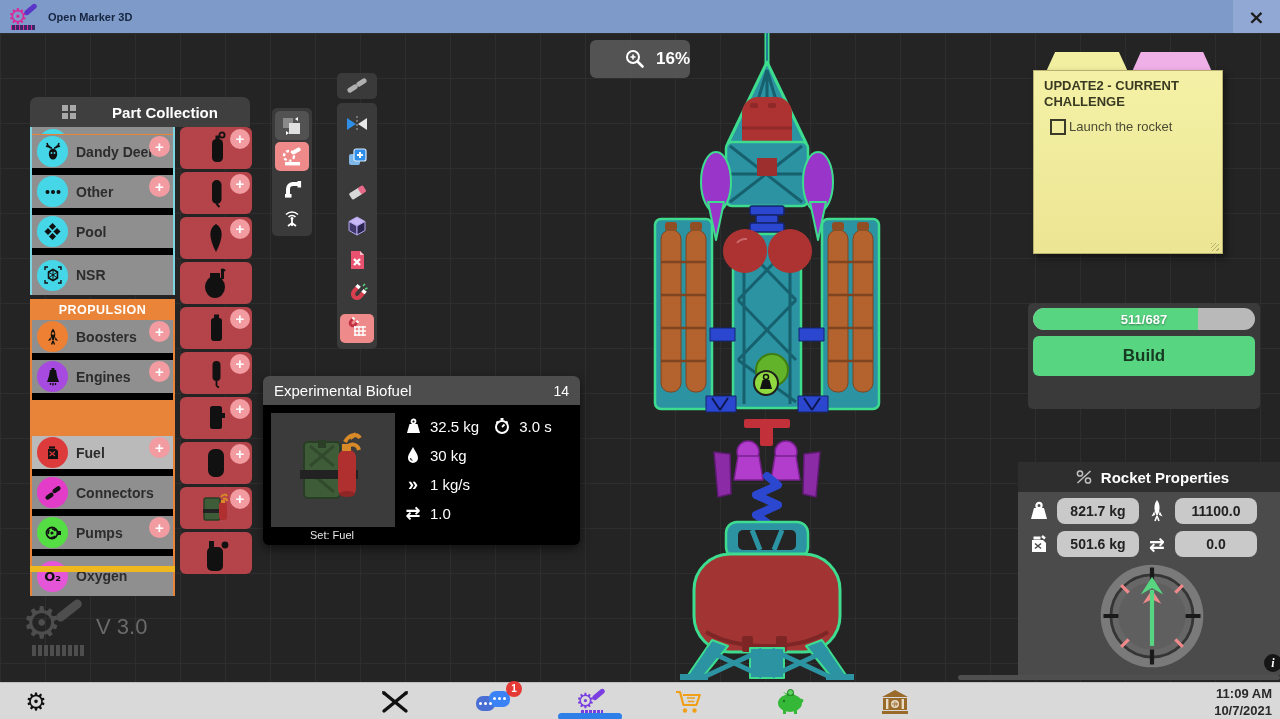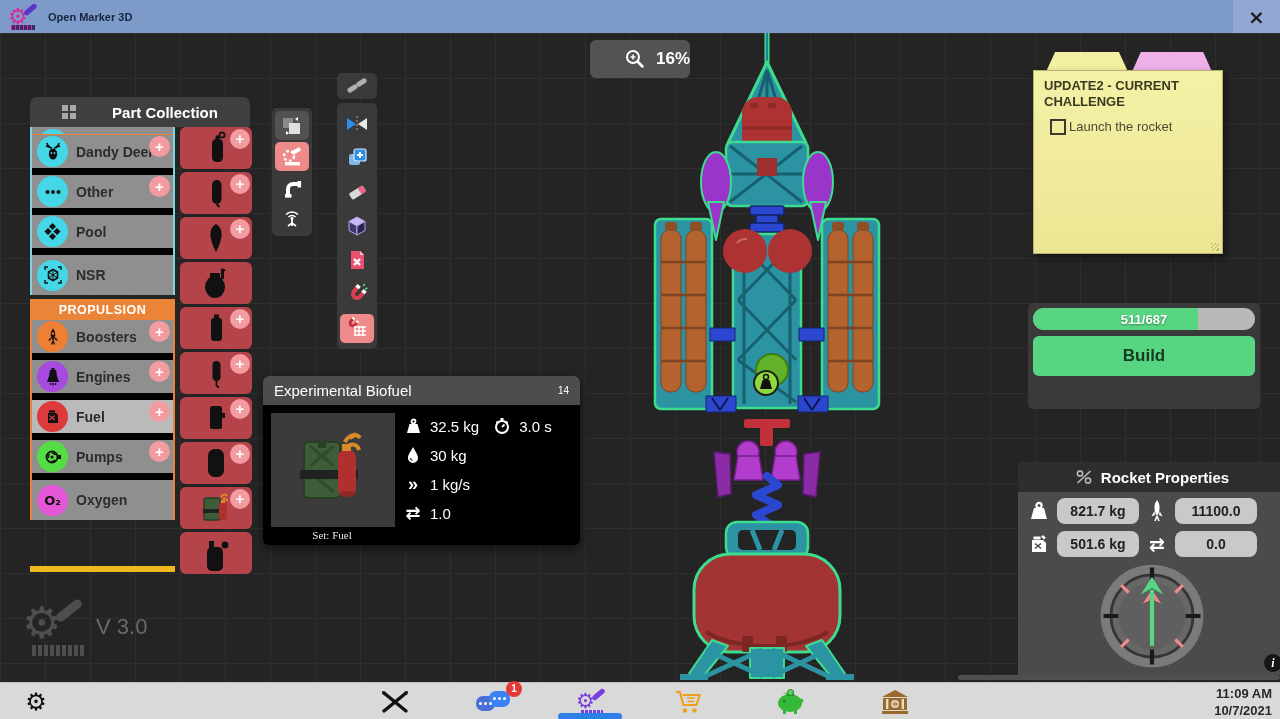--- a/index.html
+++ b/index.html
@@ -34,21 +34,21 @@
   .pc-grid-icon i { background:#a8a8a8; }
   .pc-title { color:#fff; font-weight:bold; font-size:15px;margin-left:28px; }
 
   .cat-group { position:absolute; left:30px; width:145px; z-index:10; }
   .cat-group.top { top:127px; border-left:2px solid #7fd4e4; border-right:2px solid #7fd4e4; background:#e8833a; }
   .cat-group.prop-items { top:320px; border-left:2px solid #e8833a; border-right:2px solid #e8833a; background:#e8833a; }
   .cat-partial { height:8px; background:#8f8f8f; overflow:hidden; position:relative; border-bottom:1px solid #e8833a; }
   .cat-partial .stub { position:absolute; left:6px; top:2px; width:30px; height:30px; border-radius:50%; background:#45d7e8; }
   .cat-item { position:relative; height:40px; background:#8f8f8f; display:flex; align-items:center; border-bottom:7px solid #000000; cursor:pointer; }
   .cat-item:last-child { border-bottom:none; }
-  .cat-item.selected { background:#bababa; }
+  .cat-item.selected { background:#bababa;margin-top:36px; }
   .cat-icon { width:31px; height:31px; border-radius:50%; margin:0 8px 0 5px; flex:0 0 31px;
     display:flex; align-items:center; justify-content:center; }
   .cat-label { font-size:14px; font-weight:bold; color:#2c2c2c; }
   .plus-badge { position:absolute; right:3px; top:1px; width:21px; height:21px; border-radius:50%; background:#f29ba0;
     color:#fff; font-weight:bold; font-size:15px; line-height:21px; text-align:center; cursor:pointer; }
   .prop-header { position:absolute; left:30px; top:299px; width:145px; height:21px; background:#ea8438;
     color:#fff; font-weight:bold; font-size:12.5px; letter-spacing:.5px; display:flex; align-items:center; justify-content:center; z-index:10; }
   .cat-footer { position:absolute; left:30px; top:566px; width:145px; height:6px; background:#f0b81f; z-index:10; }
 
   
@@ -111,23 +111,23 @@
   .info-btn { position:absolute; right:4px; bottom:3px; width:18px; height:18px; border-radius:50%; background:#161616;
     color:#fff; font-size:12px; font-weight:bold; font-style:italic; text-align:center; line-height:18px; cursor:pointer;
     font-family:"Liberation Serif", serif; }
 
   
   .tooltip { position:absolute; left:255px; top:376px; width:317px; height:169px; background:#000000; border-radius:6px;
     box-shadow:0 4px 10px rgba(0,0,0,.5); z-index:15;margin-left:8px; }
   .tooltip .thead { height:29px; background:#4d4d4d; border-radius:6px 6px 0 0; display:flex; align-items:center;
     justify-content:space-between; padding:0 11px; }
   .tooltip .thead .ttl { color:#fff; font-size:15px; }
-  .tooltip .thead .cnt { color:#fff; font-size:10px; }
+  .tooltip .thead .cnt { color:#fff; font-size:14px; }
   .tooltip .tbody { display:flex; }
-  .tooltip .imgcol { width:138px;font-family:Liberation Serif, serif; }
+  .tooltip .imgcol { width:138px; }
   .tooltip .imgbox { width:124px; height:114px; background:#3b3b3b; margin:8px 0 0 8px; display:flex; align-items:center; justify-content:center; }
   .tooltip .setlbl { color:#e8e8e8; font-size:11px; text-align:center; margin-top:2px; }
   .tooltip .stats { flex:1; padding:12px 4px 0 2px; color:#fff; font-size:15px; }
   .tooltip .srow { display:flex; align-items:center; gap:7px; margin-bottom:11px; }
   .tooltip .sicon { width:20px; display:flex; justify-content:center; }
   .tooltip .gch { font-size:18px; font-weight:bold; line-height:1; }
 
   
   .watermark { position:absolute; left:22px; top:598px; display:flex; align-items:center; gap:10px; z-index:2; }
   .wlogo { position:relative; width:64px; height:58px; }
@@ -366,20 +366,31 @@
         <svg width="20" height="20" viewBox="0 0 20 20">
             <path d="M5,6 h8 l2,2 v8 h-10 z" fill="#111"></path>
             <rect x="6" y="3.4" width="6" height="2.2" fill="#111"></rect>
             <path d="M6.5,8.5 l5.5,4.5 M12,8.5 l-5.5,4.5" stroke="#dd3b3b" stroke-width="1.2"></path>
           </svg>
       </span>
       <span class="cat-label">Fuel</span>
       <span class="plus-badge">+</span>
     </div>
 
+    <div class="cat-item">
+      <span class="cat-icon" style="background:#e23cc8">
+        <svg width="20" height="20" viewBox="0 0 20 20">
+            <g fill="#111">
+              <rect x="2" y="11" width="9" height="4.4" rx="2.2" transform="rotate(-35 6.5 13.2)"></rect>
+              <rect x="9" y="4.5" width="9" height="4.4" rx="2.2" transform="rotate(-35 13.5 6.7)"></rect>
+            </g>
+          </svg>
+      </span>
+      <span class="cat-label">Connectors</span>
+    </div>
 
     <div class="cat-item">
       <span class="cat-icon" style="background:#55dd44">
         <svg width="20" height="20" viewBox="0 0 20 20">
             <circle cx="9" cy="10" r="5.5" fill="none" stroke="#111" stroke-width="1.8"></circle>
             <circle cx="9" cy="10" r="1.6" fill="#111"></circle>
             <path d="M9,6 a4,4 0 0 1 3.4,2 M12,13 a4,4 0 0 1 -4,1.5 M5.5,11 a4,4 0 0 1 0.8,-4" stroke="#111" stroke-width="1.6" fill="none"></path>
             <rect x="14" y="8" width="4" height="4" fill="#111"></rect>
           </svg>
       </span>

